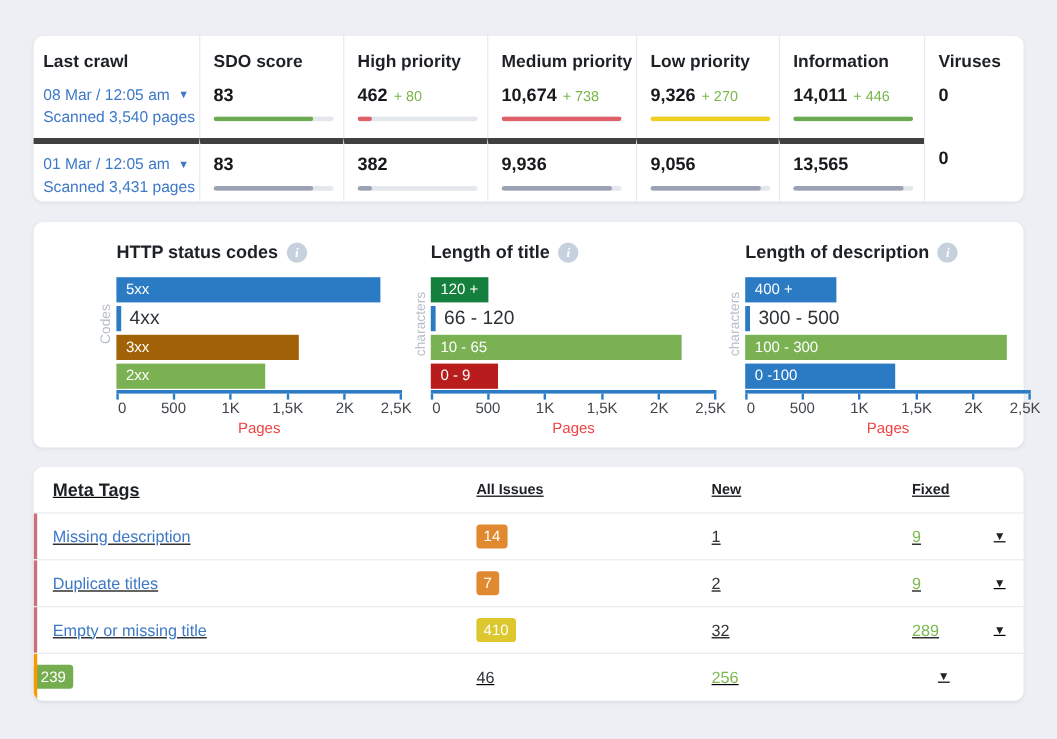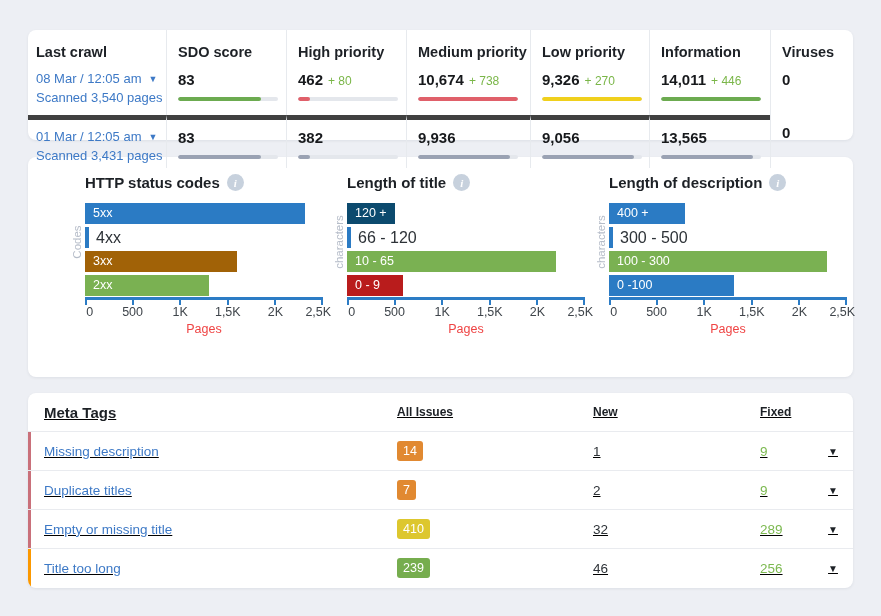--- a/index.html
+++ b/index.html
@@ -2,38 +2,38 @@
 <html><head>
 <meta charset="utf-8">
 <style>
   * { margin:0; padding:0; box-sizing:border-box; }
   html,body { width:881px; height:616px; }
   body { font-family:"Liberation Sans", sans-serif; background:#edeff4; overflow:hidden; }
   .page { width:881px; height:616px; padding:30px 28px 0 28px; }
   .panel { background:#fff; border-radius:8px; box-shadow:0 1px 3px rgba(40,50,70,.08); }
 
   
-  .crawl { width:825px; height:110px; margin-bottom:17px; }
+  .crawl { width:825px; height:138px; margin-bottom:17px; }
   .crawl-grid { display:grid; grid-template-columns:138px 120px 120px 124px 119px 121px 1fr; }
   .crawl-grid > div { padding-left:11px; }
   .crawl-grid > .first { padding-left:8px; }
   .c-head { padding-top:14px; height:32px; font-size:14.5px; font-weight:700; color:#1d2126; }
   .c-cell { height:53px; padding-top:9px; }
   .vline { border-left:1px solid #e7eaee; }
   .hline { border-top:5px solid #404040; }
   .date-line { font-size:13px; color:#3d79c6; white-space:nowrap; }
   .date-caret { color:#3d79c6; font-size:9px; margin-left:7px; vertical-align:1px; }
   .scanned { font-size:13px; color:#3d79c6; margin-top:4px; white-space:nowrap; }
   .metric-val { font-size:15px; font-weight:700; color:#17191c; }
   .metric-delta { font-size:12px; font-weight:500; color:#7ab648; margin-left:5px; }
   .track { width:100px; height:4px; border-radius:2px; background:#e4e7ec; margin-top:8px; overflow:hidden; }
   .fill { height:4px; border-radius:2px; }
 
   
-  .charts { width:825px; height:220px; margin-bottom:16px; padding:17px 15px 0 33px; display:flex; justify-content:space-between; }
+  .charts { width:825px; height:188px; margin-bottom:16px; padding:17px 15px 0 45px; display:flex; justify-content:space-between; }
   .chart { width:266px; }
   .chart-title-row { margin-left:24px; display:flex; align-items:center; }
   .chart-title { font-size:15px; font-weight:700; color:#1d2126; }
   .info { width:17px; height:17px; border-radius:50%; background:#c7d1dd; color:#fff; font-size:11px; font-style:italic; font-weight:700; display:inline-flex; align-items:center; justify-content:center; margin-left:7px; font-family:"Liberation Serif", serif; }
   .chart-body { display:flex; margin-top:9px; }
   .ycol { width:24px; position:relative; }
   .ylabel { position:absolute; left:-32px; top:36px; width:96px; text-align:center; transform:rotate(-90deg); color:#b6bdc9; font-size:11.5px; }
   .plot { width:238px; }
   .bar-row { height:24px; display:flex; align-items:flex-end; }
   .bar { height:21px; min-width:4px; }
@@ -202,21 +202,21 @@
       <div class="chart-title-row">
         <span class="chart-title">Length of title</span>
         <span class="info">i</span>
       </div>
       <div class="chart-body">
         <div class="ycol">
             <span class="ylabel">characters</span>
           </div>
         <div class="plot">
           <div class="bar-row">
-              <div class="bar" style="width: 20%; background: #0c4a6e;"><span class="bar-label">120 +</span></div>
+              <div class="bar" style="width: 20%; background: #15803d;"><span class="bar-label">120 +</span></div>
             </div>
           <div class="bar-row">
               <div class="bar" style="width: 1.2%; background: rgb(43, 123, 196);"></div>
               <span class="out-label">66 - 120</span>
             </div>
           <div class="bar-row">
               <div class="bar" style="width: 88%; background: rgb(122, 177, 82);"><span class="bar-label">10 - 65</span></div>
             </div>
           <div class="bar-row">
               <div class="bar" style="width: 23.6%; background: #b91c1c;"><span class="bar-label">0 - 9</span></div>
@@ -318,21 +318,20 @@
       <div class="strip" style="background: rgb(201, 112, 122);"></div>
       <div class="meta-link">Empty or missing title</div>
       <div><span class="badge" style="background: rgb(221, 199, 46);">410</span></div>
       <div class="new-val">32</div>
       <div class="fixed-val">289</div>
       <div class="caret">▼</div>
     </div>
 
     <div class="meta-grid-cols meta-row">
       <div class="strip" style="background: rgb(251, 152, 0);"></div>
-      <div class="meta-link">Title too long</div>
       <div><span class="badge" style="background: rgb(118, 173, 78);">239</span></div>
       <div class="new-val">46</div>
       <div class="fixed-val">256</div>
       <div class="caret">▼</div>
     </div>
   </div>
 
 </div>
 
 </body></html>

